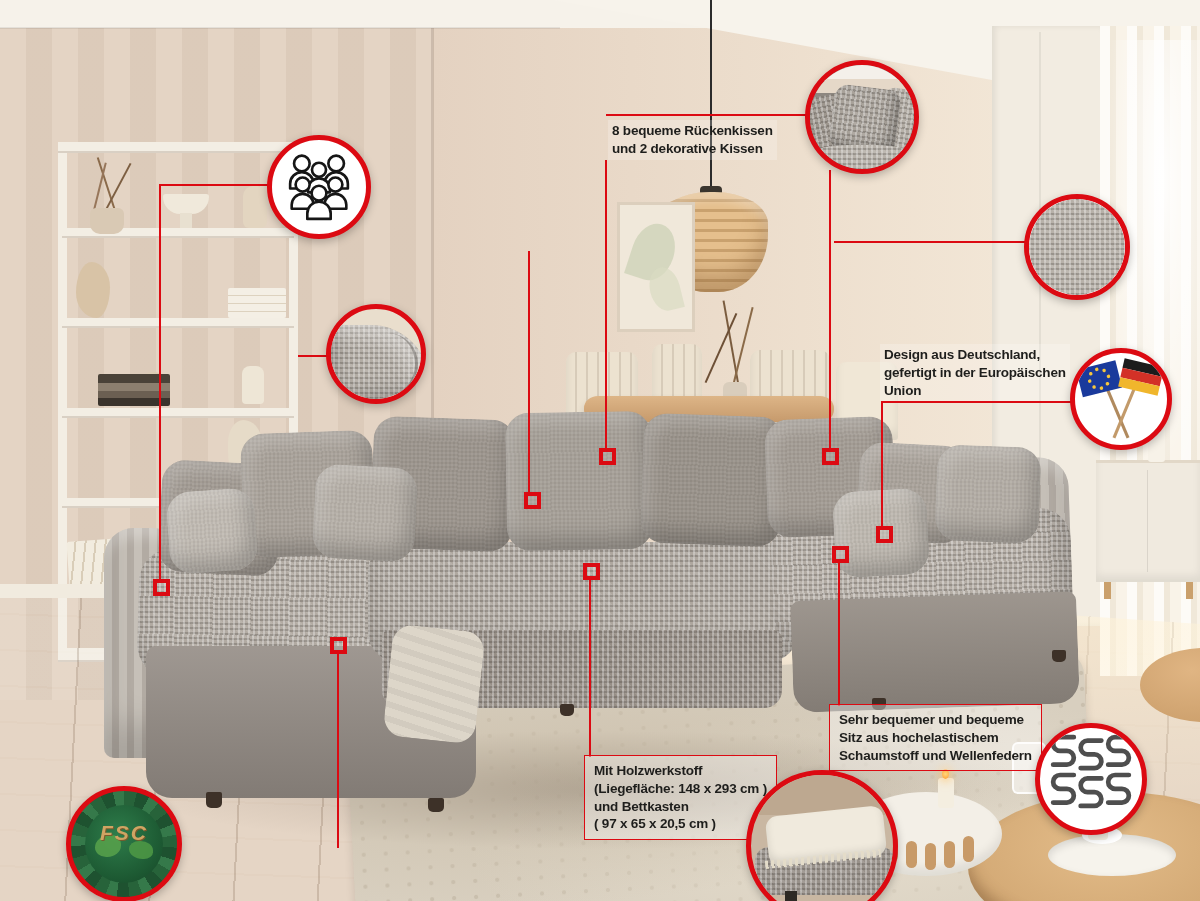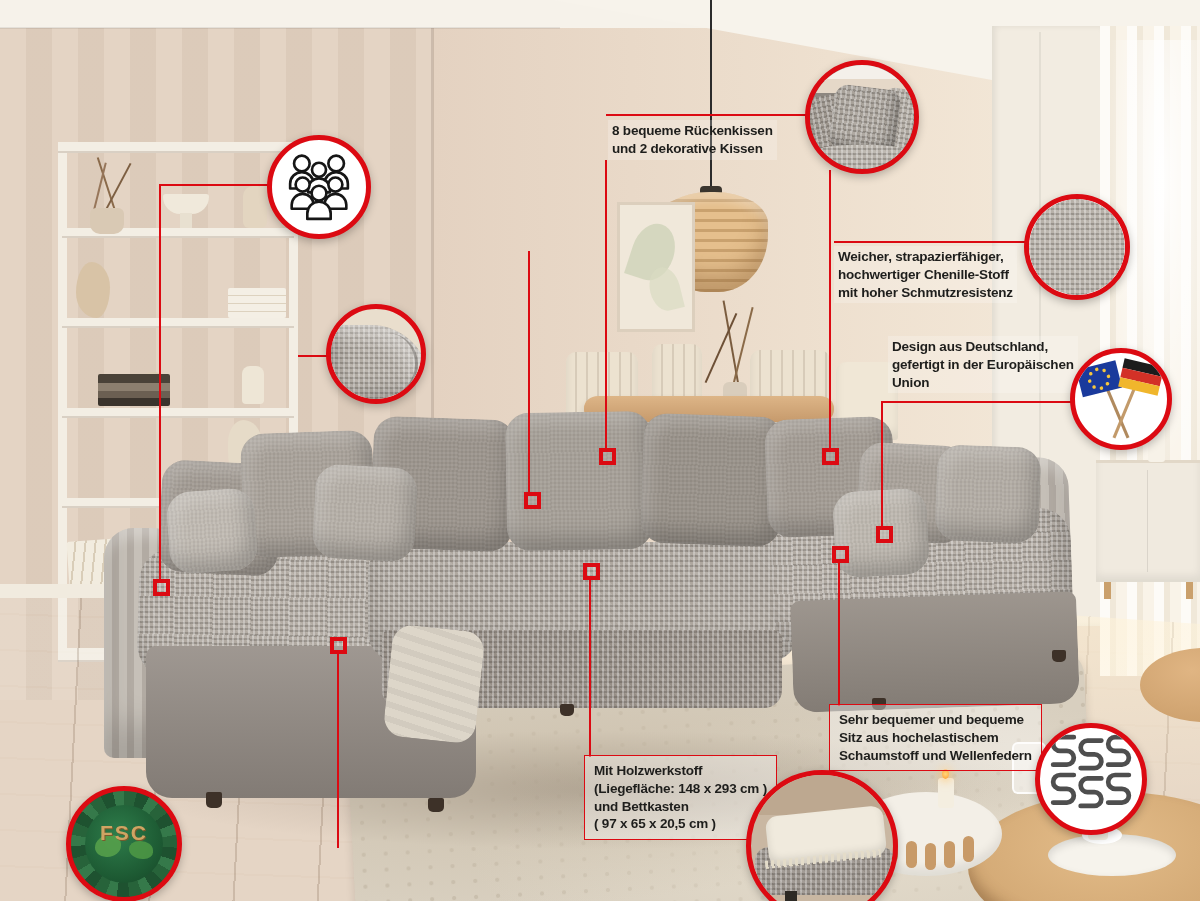--- a/index.html
+++ b/index.html
@@ -211,26 +211,21 @@
   <div class="marker" style="left:599px;top:448px;"></div>
   <div class="marker" style="left:583px;top:563px;"></div>
   <div class="marker" style="left:822px;top:448px;"></div>
   <div class="marker" style="left:876px;top:526px;"></div>
   <div class="marker" style="left:832px;top:546px;"></div>
 
   <div class="callout-text unboxed" style="left:608px;top:120px;">
     <div>8 bequeme Rückenkissen</div>
     <div>und 2 dekorative Kissen</div>
   </div>
-  <div class="callout-text unboxed" style="left:834px;top:246px;">
-    <div>Weicher, strapazierfähiger,</div>
-    <div>hochwertiger Chenille-Stoff</div>
-    <div>mit hoher Schmutzresistenz</div>
-  </div>
-  <div class="callout-text unboxed" style="left:880px;top:336px;margin-left:8px;">
+  <div class="callout-text unboxed" style="left:880px;top:344px;">
     <div>Design aus Deutschland,</div>
     <div>gefertigt in der Europäischen</div>
     <div>Union</div>
   </div>
   <div class="callout-text boxed" style="left:829px;top:704px;">
     <div>Sehr bequemer und bequeme</div>
     <div>Sitz aus hochelastischem</div>
     <div>Schaumstoff und Wellenfedern</div>
   </div>
   <div class="callout-text boxed" style="left:584px;top:755px;">
@@ -327,21 +322,21 @@
       <div class="abs" style="left:14px;top:80px;width:116px;height:8px;transform:rotate(-6deg);
            background:repeating-linear-gradient(90deg,#e4dcc9 0 3px,rgba(0,0,0,0) 3px 6px);"></div>
       <div class="abs" style="left:34px;top:116px;width:12px;height:16px;background:#2e2a25;"></div>
 
     </div>
   </div>
 
   <div class="ccircle" style="left:66px;top:786px;width:116px;height:116px;
        background:repeating-conic-gradient(#27633a 0 14deg,#1e5230 14deg 28deg,#35794a 28deg 40deg);">
     <div class="abs" style="left:14px;top:14px;width:78px;height:78px;border-radius:50%;
-         background:radial-gradient(circle at 42% 38%,#2e7d4b,#1d5a33 65%,#164426);">
+         background:radial-gradient(circle at 42% 38%,#2e7d4b,#1d5a33 65%,#164426);font-style:italic;">
       <div class="abs" style="left:10px;top:30px;width:26px;height:22px;background:#58a24b;border-radius:60% 40% 55% 45%;opacity:.85;"></div>
       <div class="abs" style="left:44px;top:36px;width:24px;height:18px;background:#4f9a45;border-radius:45% 55% 40% 60%;opacity:.85;"></div>
       <div class="abs" style="left:0;top:16px;width:78px;text-align:center;font-weight:bold;font-size:21px;letter-spacing:2px;color:#cfa463;
                   text-shadow:1px 1px 0 #7a5a2c;">FSC</div>
     </div>
   </div>
 
 </div>
 
 </body></html>

